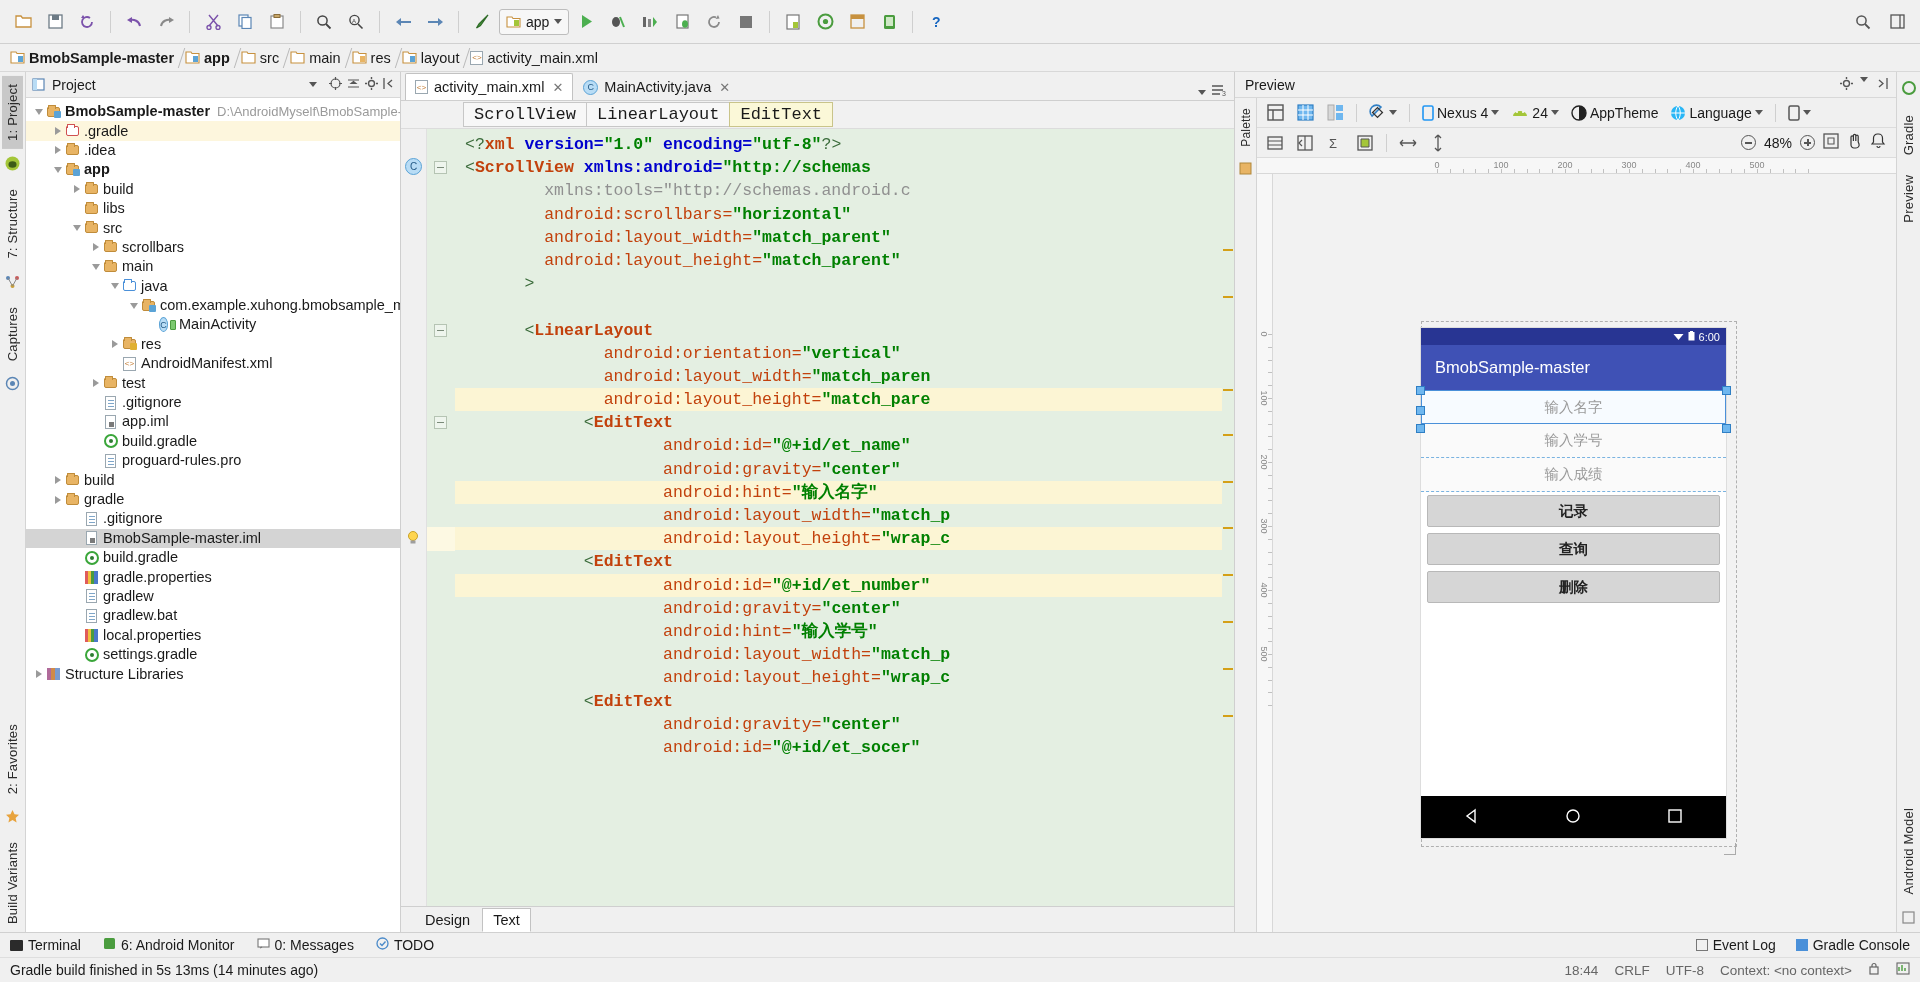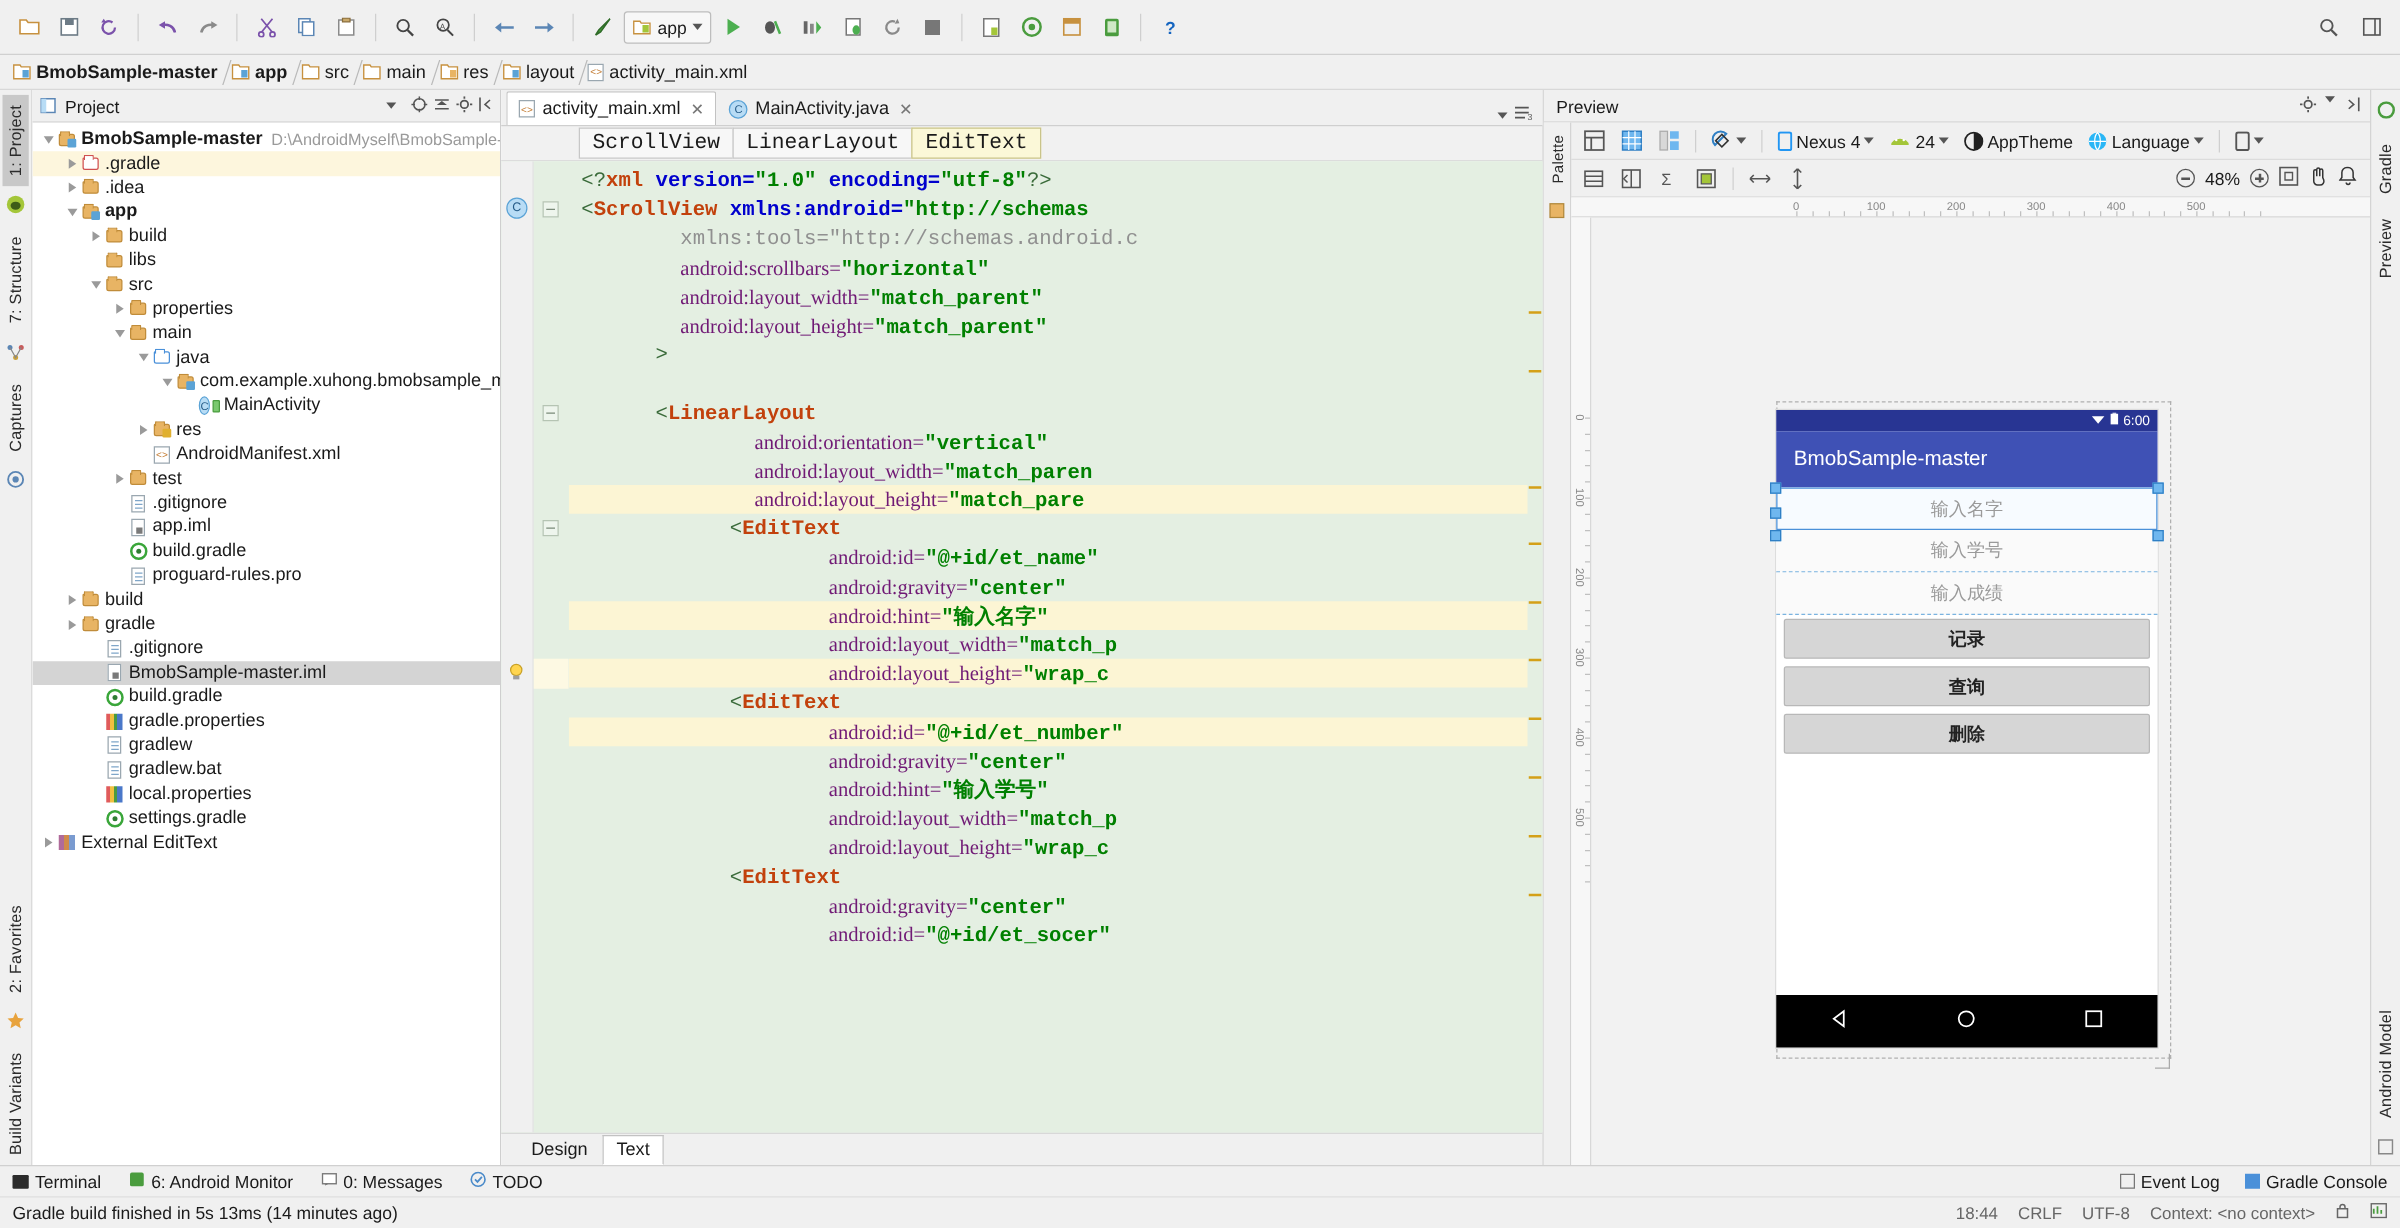--- a/index.html
+++ b/index.html
@@ -120,21 +120,21 @@
   .codewrap { flex:1; display:flex; min-height:0; overflow:hidden; position:relative; background:#e4efe2;}
   .gutter-a { width:26px; background:#f0f0f0; border-right:1px solid #e0e0e0; position:relative; }
   .gutter-b { width:28px; background:#e4efe2; position:relative;}
   .code {
     flex:1; font-family:"Liberation Mono", monospace; font-size:16.5px; line-height:23.2px;
     background:#e4efe2; padding-top:4px; white-space:pre; overflow:hidden; position:relative;
   }
   .ln { height:23.2px; padding-left:10px; }
   .ln.hl { background:#fcf5d4; }
   .tag{color:#c2410c;font-weight:bold;}
-  .attr{color:#701a75;font-family:Liberation Serif, serif;}
+  .attr{color:#c2410c;}
   .attrb{color:#0000cd;font-weight:bold;}
   .str{color:#008000;font-weight:bold;}
   .gray{color:#909090;}
   .angle{color:#3a6b3a;}
   .bulb{position:absolute;left:4px;width:16px;height:16px;}
   .cmark{position:absolute;left:4px;width:17px;height:17px;border-radius:50%;background:#b8dcf5;border:1px solid #5ba3d6;color:#245a86;font-size:10px;display:flex;align-items:center;justify-content:center;}
   .fold{position:absolute;left:7px;width:13px;height:13px;border:1px solid #b5c4b3;background:#eef5ed;}
   .fold::after{content:"";position:absolute;left:2px;top:5px;width:7px;height:1px;background:#7a8a79;}
   .markers{position:absolute;right:0;top:0;width:12px;height:100%;background:#e4efe2;}
   .mk{position:absolute;right:1px;width:10px;height:2px;background:#d4a017;}
@@ -564,21 +564,21 @@
             <span class="lbl">src</span>
           </div>
           <div class="row">
             <span style="width:63px;flex:0 0 63px"></span>
             <span class="tw">
               <span class="arrow-r"></span>
             </span>
             <span class="ic">
               <span class="folder"></span>
             </span>
-            <span class="lbl">properties</span>
+            <span class="lbl">scrollbars</span>
           </div>
           <div class="row">
             <span style="width:63px;flex:0 0 63px"></span>
             <span class="tw">
               <span class="arrow-d"></span>
             </span>
             <span class="ic">
               <span class="folder"></span>
             </span>
             <span class="lbl">main</span>
@@ -761,21 +761,21 @@
             <span class="lbl">settings.gradle</span>
           </div>
           <div class="row">
             <span style="width:6px;flex:0 0 6px"></span>
             <span class="tw">
               <span class="arrow-r"></span>
             </span>
             <span class="ic">
               <span class="lib-ic"></span>
             </span>
-            <span class="lbl">External EditText</span>
+            <span class="lbl">Structure Libraries</span>
           </div>
         </div>
     </div>
 
     <div class="editor">
       <div class="tabbar">
         <div class="etab active">
           <span class="xml-ic">&lt;&gt;</span>
           <span>activity_main.xml</span>
           <span class="x">✕</span>

